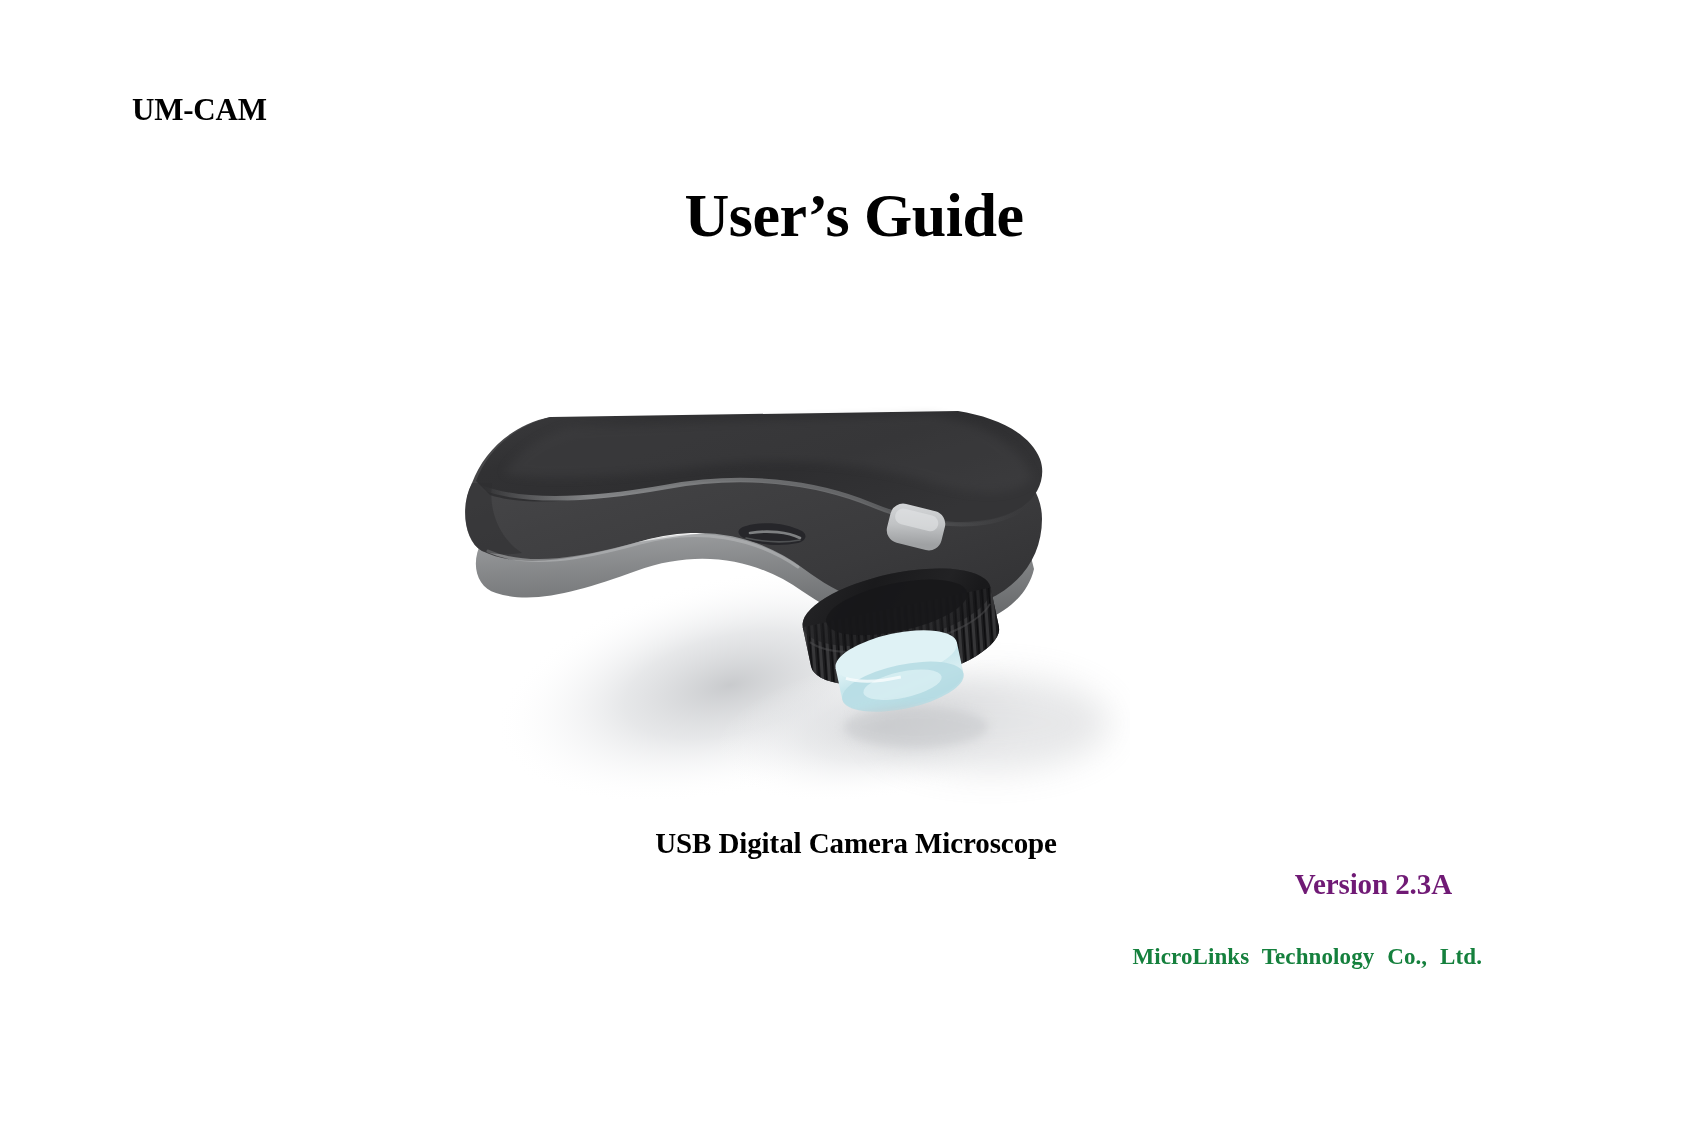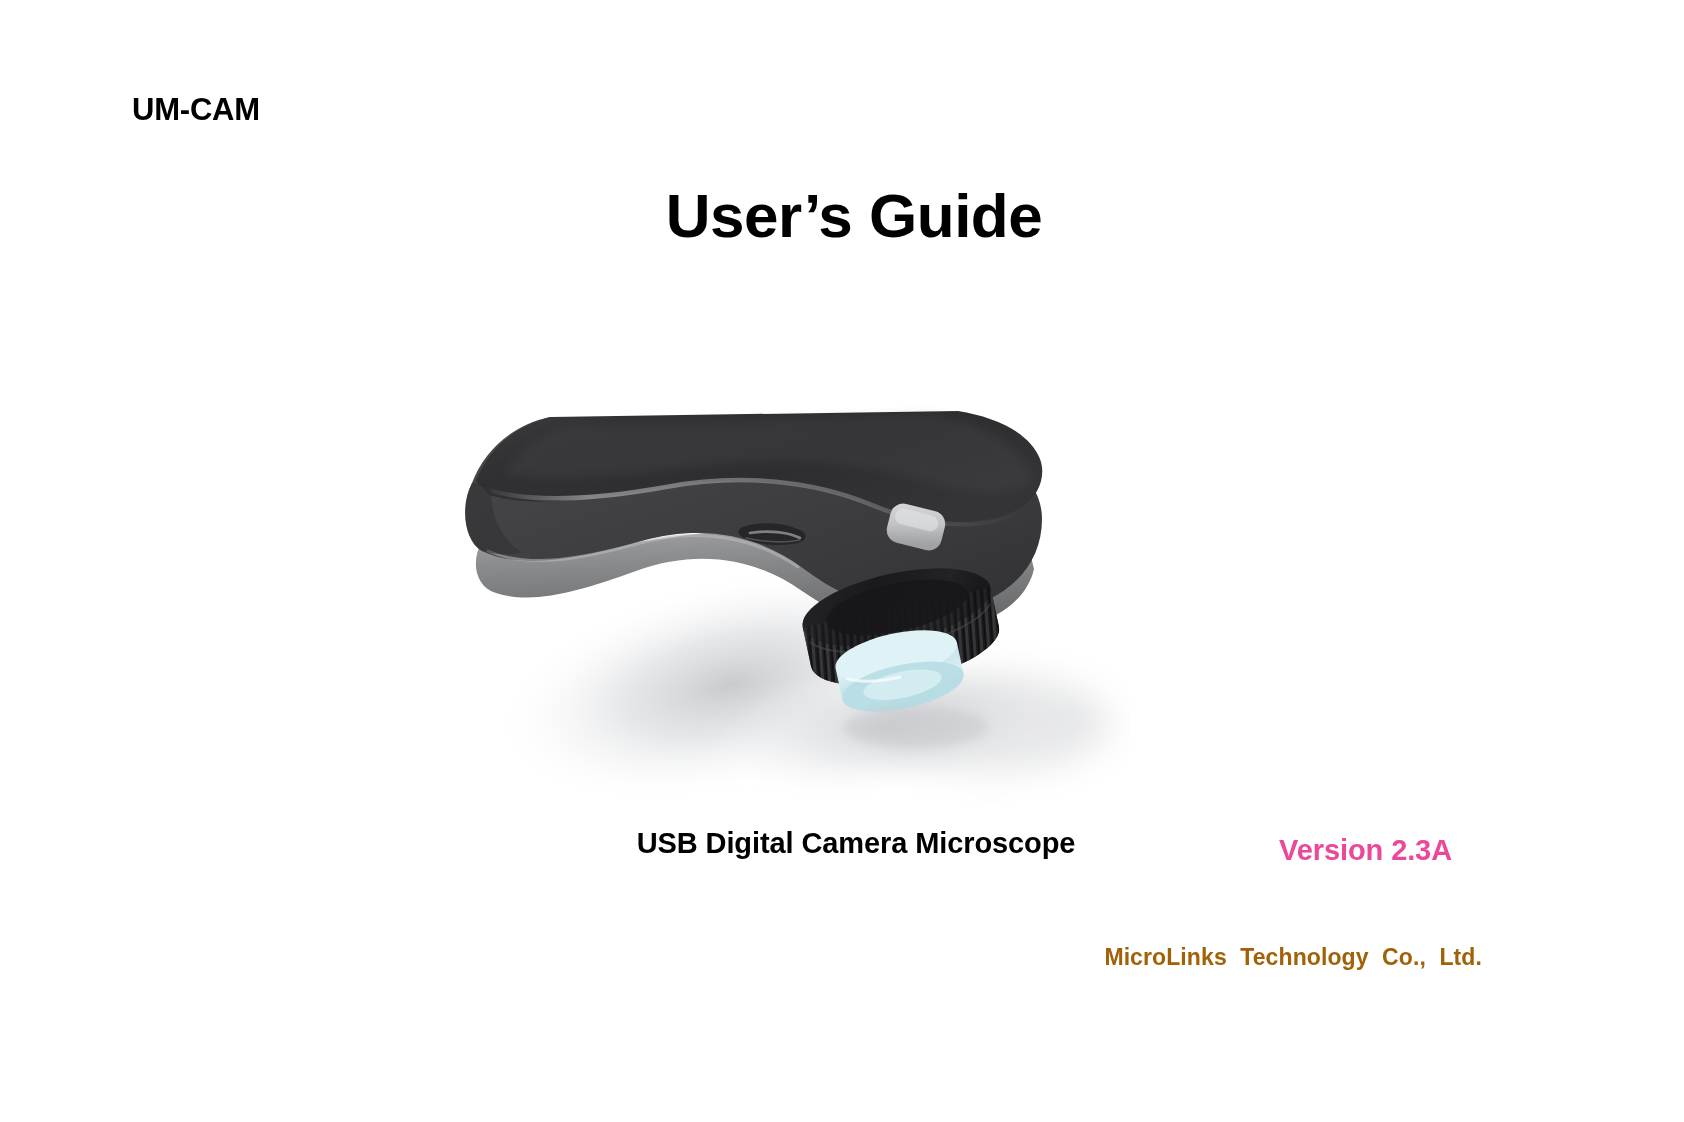--- a/index.html
+++ b/index.html
@@ -13,20 +13,21 @@
     position: relative;
     overflow: hidden;
     font-family: "Liberation Sans", sans-serif;
     -webkit-font-smoothing: antialiased;
   }
 
   .page {
     position: absolute;
     inset: 0;
     background: #ffffff;
+    font-family: Liberation Serif, serif;
   }
 
   
   .model-code {
     position: absolute;
     left: 132px;
     top: 92px;
     font-size: 31px;
     font-weight: bold;
     color: #000000;
@@ -56,35 +57,35 @@
     font-size: 29px;
     font-weight: bold;
     color: #000000;
     letter-spacing: -0.1px;
     padding-left: 28px;
   }
 
   .version-line {
     position: absolute;
     right: 232px;
-    top: 834px;
+    top: 868px;
     font-size: 29px;
     font-weight: bold;
-    color: #ec4899;
+    color: #701a75;
     letter-spacing: -0.1px;
     white-space: nowrap;
   }
 
   .company-line {
     position: absolute;
     right: 202px;
     top: 944px;
     font-size: 23px;
     font-weight: bold;
-    color: #a16207;
+    color: #15803d;
     word-spacing: 7px;
     letter-spacing: 0.1px;
     white-space: nowrap;
   }
 
   
   .product-figure {
     position: absolute;
     left: 430px;
     top: 355px;

